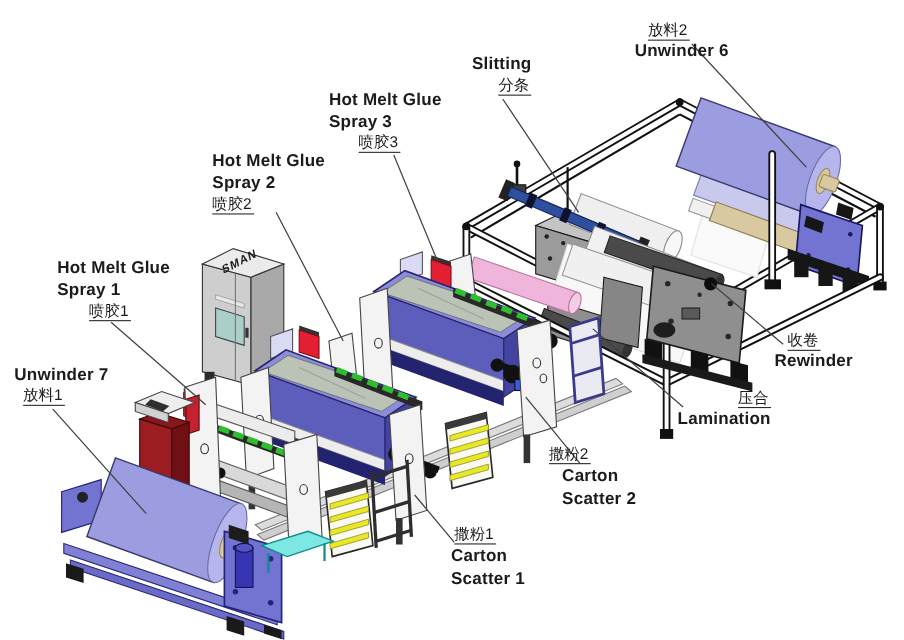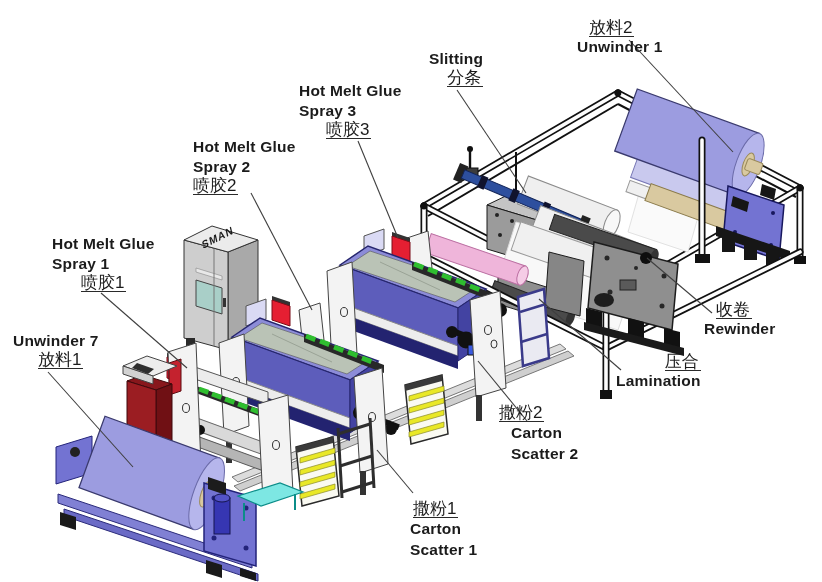--- a/index.html
+++ b/index.html
@@ -4,32 +4,32 @@
 <style>
   html,body{margin:0;padding:0;background:#fff;}
   .stage{
     position:relative;width:822px;height:582px;background:#fff;overflow:hidden;
     font-family:"Liberation Sans", sans-serif;
   }
   .scene{position:absolute;left:0;top:0;}
   .label{position:absolute;color:var(--c-text,#1b1b1b);}
   .label .en{font-weight:bold;font-size:15.5px;line-height:20px;white-space:pre-line;letter-spacing:.2px;}
   .label .en2{line-height:21px;}
-  .label .zh{font-size:17px;line-height:17px;font-weight:400;}
+  .label .zh{font-size:14px;line-height:17px;font-weight:400;}
   .label .zh .zh-u{display:inline-block;border-bottom:1.2px solid #2a2a2a;padding:0 2px 0 0;}
   .l-spray1{left:52px;top:234px;} .l-spray1 .zh{margin-left:29px;}
   .l-spray2{left:193px;top:137px;} .l-spray2 .zh{}
   .l-spray3{left:299px;top:81px;}  .l-spray3 .zh{margin-left:27px;}
   .l-slitting{left:429px;top:49px;text-align:right;}
-  .l-unwinder1{left:13px;top:331px;} .l-unwinder1 .zh{margin-left:25px;}
+  .l-unwinder1{left:13px;top:331px;} .l-unwinder1 .zh{margin-left:8px;}
   .l-unwinder2{left:577px;top:19px;} .l-unwinder2 .zh{margin-left:12px;}
   .l-rewinder{left:704px;top:301px;} .l-rewinder .zh{margin-left:12px;}
   .l-lamination{left:616px;top:353px;text-align:right;} .l-lamination .zh{margin-left:7px;}
   .l-scatter2{left:499px;top:404px;} .l-scatter2 .en{margin-left:12px;}
-  .l-scatter1{left:410px;top:477px;} .l-scatter1 .zh{margin-left:3px;margin-top:23px;}
+  .l-scatter1{left:410px;top:477px;} .l-scatter1 .zh{margin-left:3px;}
   .beam{stroke:#111;stroke-width:7;stroke-linecap:round;}
   .beamw{stroke:#fdfdfd;stroke-width:3.6;stroke-linecap:round;}
   .thin{stroke:#111;stroke-width:2;}
   .leader{stroke:var(--c-leader,#3f3f3f);stroke-width:1.1;}
 </style>
 </head>
 <body>
 
 <div class="stage">
 <svg class="scene" width="822" height="582" viewBox="0 0 822 582">
@@ -453,21 +453,21 @@
   <div class="en">Hot Melt Glue
 Spray 3</div>
   <div class="zh"><span class="zh-u">喷胶3</span></div>
 </div>
 <div class="label l-slitting">
   <div class="en">Slitting</div>
   <div class="zh"><span class="zh-u">分条</span></div>
 </div>
 <div class="label l-unwinder2">
   <div class="zh"><span class="zh-u">放料2</span></div>
-  <div class="en">Unwinder 1</div>
+  <div class="en">Unwinder 6</div>
 </div>
 <div class="label l-unwinder1">
   <div class="en">Unwinder 7</div>
   <div class="zh"><span class="zh-u">放料1</span></div>
 </div>
 <div class="label l-rewinder">
   <div class="zh"><span class="zh-u">收卷</span></div>
   <div class="en">Rewinder</div>
 </div>
 <div class="label l-lamination">

